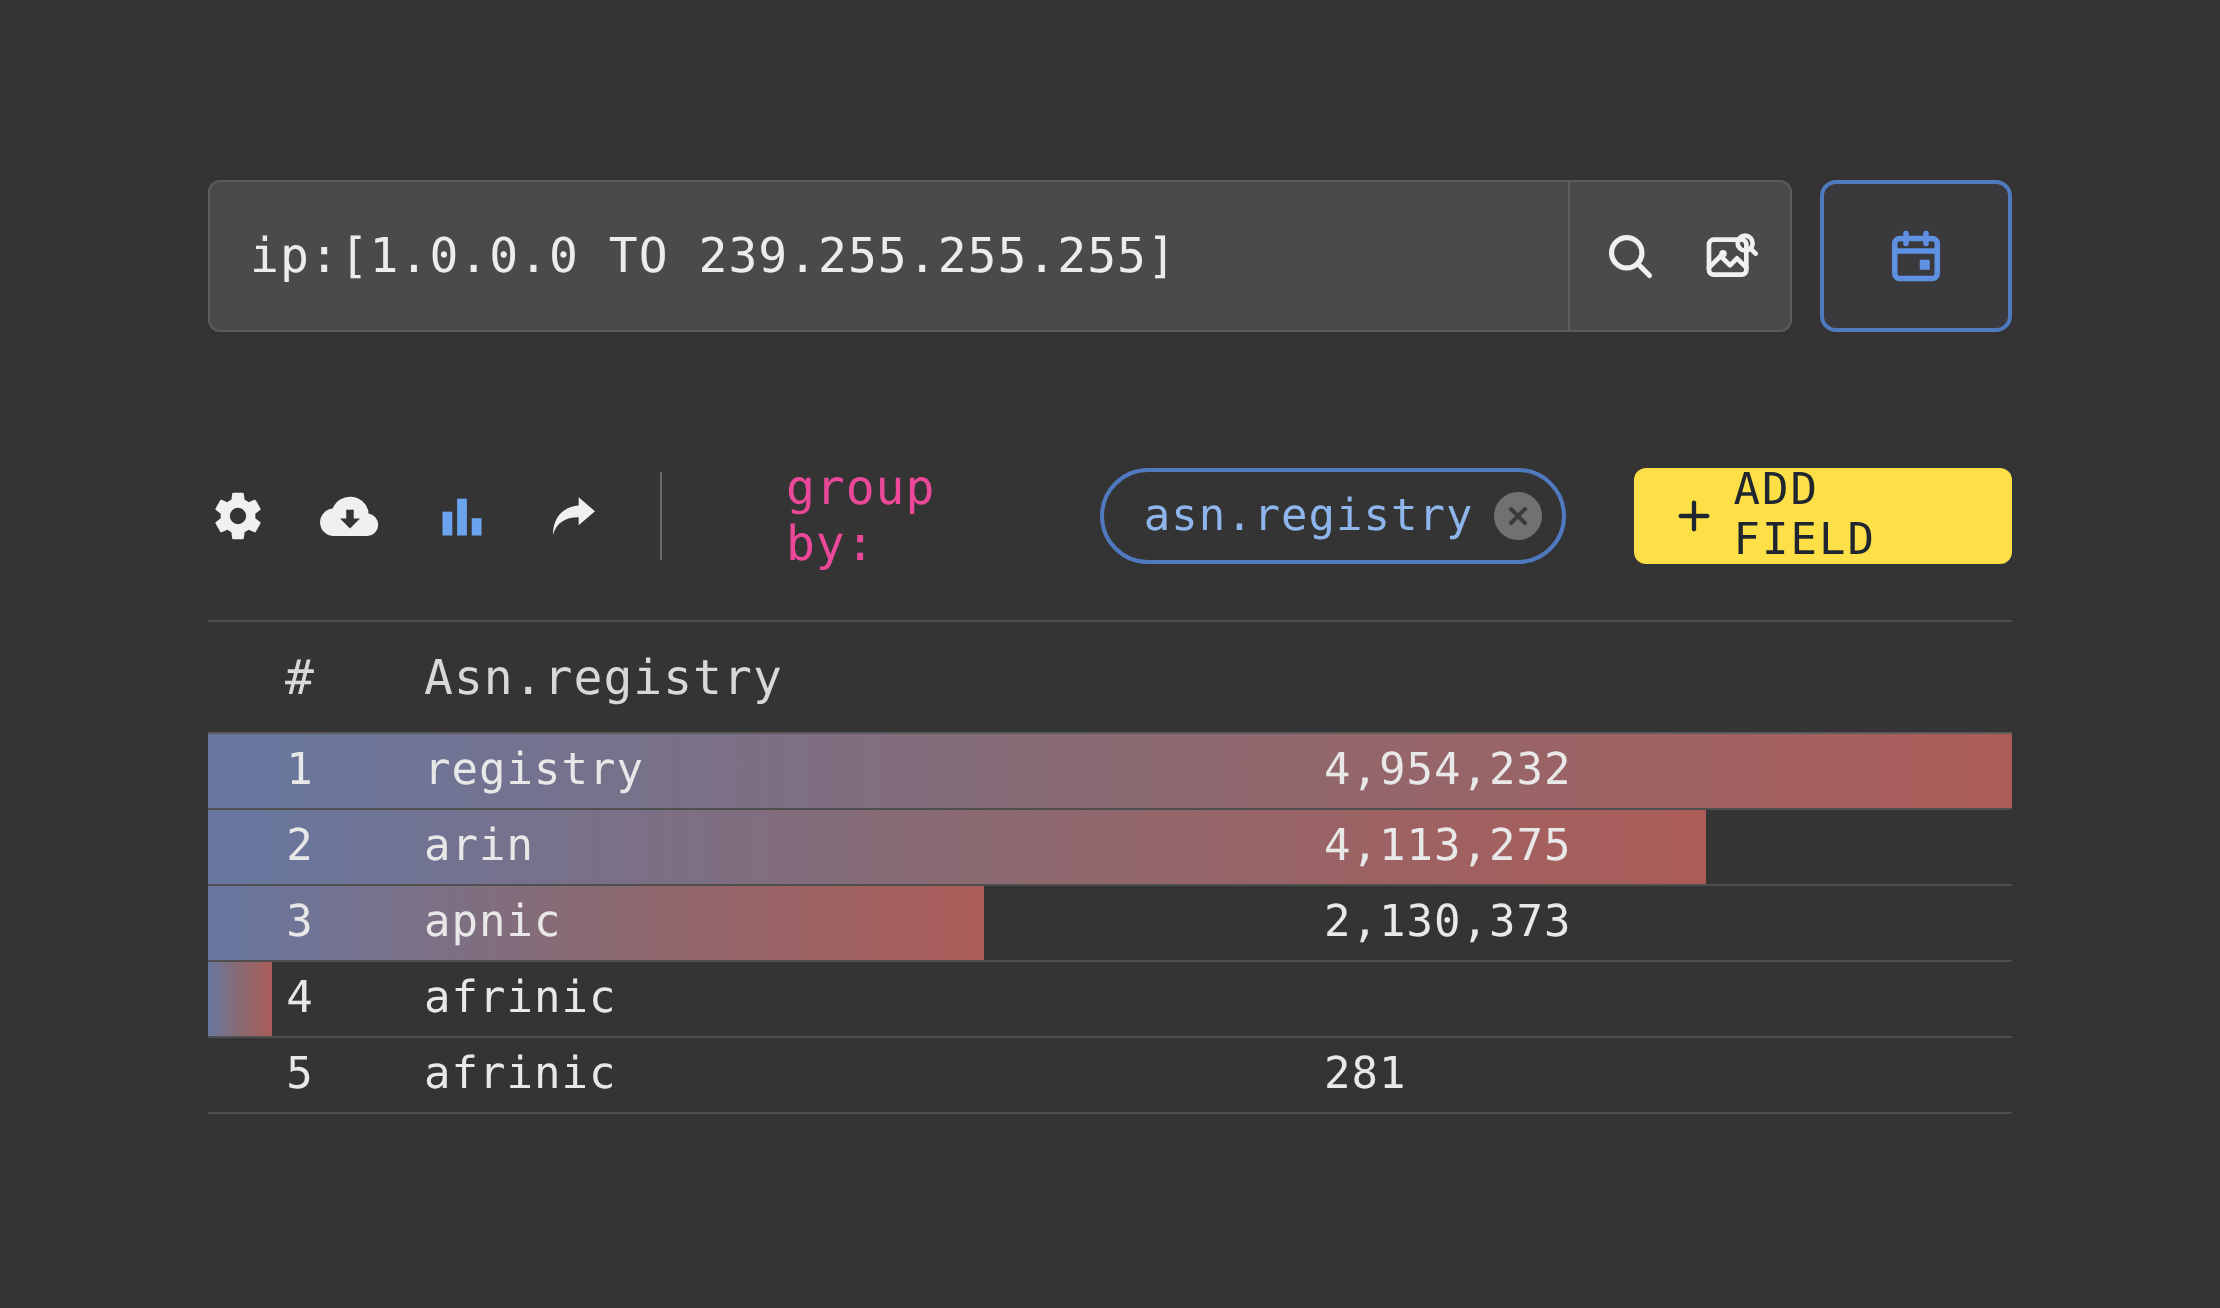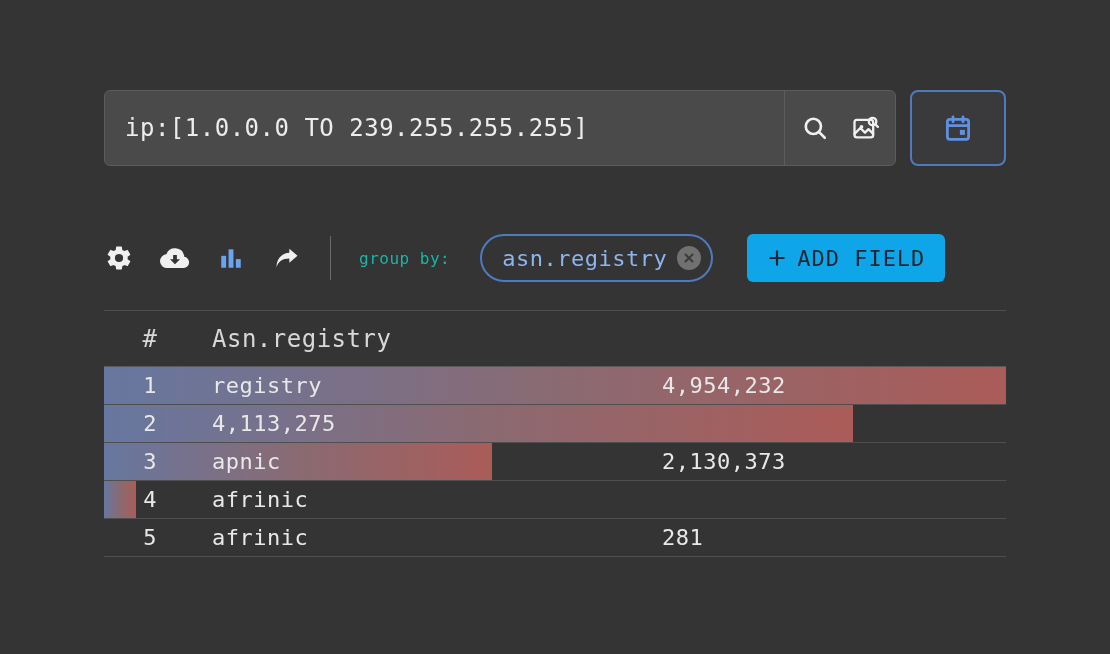--- a/index.html
+++ b/index.html
@@ -85,23 +85,24 @@
   }
   .tool-icons .icon-btn { width: 30px; height: 30px; }
   .tool-icons .active { color: #6ca3ef; }
   .divider {
     width: 1px;
     height: 44px;
     background: #6a6a6a;
     margin: 0 6px;
   }
   .group-label {
-    font-size: 16px;
-    letter-spacing: 0.5px;
-    color: #14b8a6;
+    font-size: 24px;
+    letter-spacing: 0.5px;
+    color: #ec4899;
+    margin-left: 34px;
   }
   .chip {
     display: inline-flex;
     align-items: center;
     gap: 10px;
     height: 48px;
     padding: 0 10px 0 20px;
     border: 2px solid #4f7abf;
     border-radius: 999px;
     color: #8eb5ec;
@@ -116,21 +117,21 @@
     color: #3b3b3b;
     display: inline-flex; align-items: center; justify-content: center;
     font-size: 16px; font-weight: 700;
   }
   .add-field-btn {
     display: inline-flex;
     align-items: center;
     gap: 10px;
     height: 48px;
     padding: 0 20px;
-    background: #0ea5e9;
+    background: #fde047;
     color: #1f2630;
     border-radius: 6px;
     font-size: 22px;
     letter-spacing: 1px;
     margin-left: 12px;
   }
   .add-field-btn .plus { font-size: 22px; font-weight: 400; }
 
   
   .table-wrap {
@@ -262,20 +263,21 @@
     <div id="rows">
         <div class="row">
           <div class="bar" style="width: 100%;"></div>
           <div class="cell idx">1</div>
           <div class="cell name">registry</div>
           <div class="cell total">4,954,232</div>
         </div>
         <div class="row">
           <div class="bar" style="width: 83.0255%;"></div>
           <div class="cell idx">2</div>
+          <div class="cell name">arin</div>
           <div class="cell total">4,113,275</div>
         </div>
         <div class="row">
           <div class="bar" style="width: 43.0011%;"></div>
           <div class="cell idx">3</div>
           <div class="cell name">apnic</div>
           <div class="cell total">2,130,373</div>
         </div>
         <div class="row">
           <div class="bar" style="width: 3.58552%;"></div>

